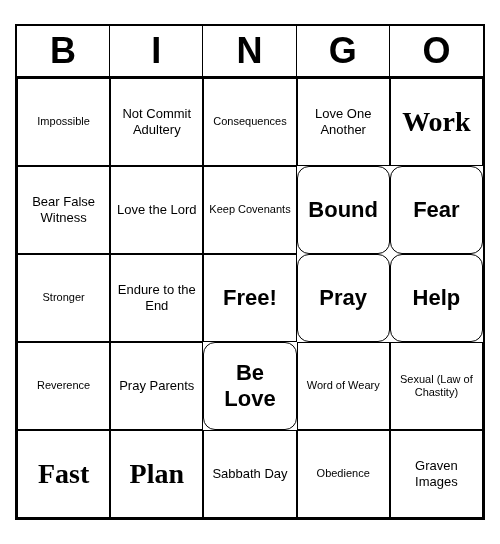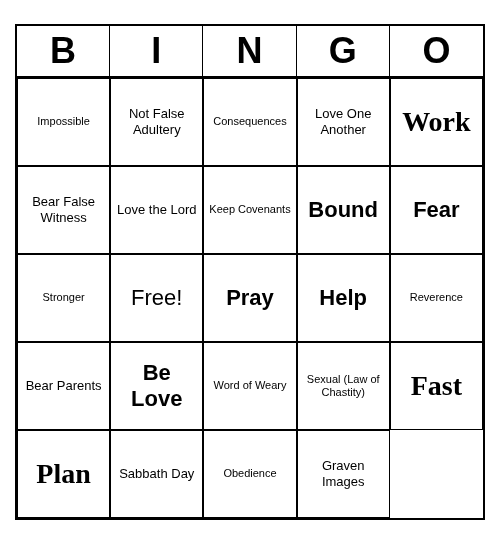--- a/index.html
+++ b/index.html
@@ -44,62 +44,64 @@
       text-align: center;
       padding: 4px;
       min-height: 88px;
       font-size: 13px;
       line-height: 1.2;
       word-break: break-word;
     }
     .bingo-cell.large {
       font-size: 22px;
       font-weight: bold;
+      border-radius: 12px;
     }
     .bingo-cell.xlarge {
       font-size: 28px;
       font-weight: bold;
       font-family: Liberation Serif, serif;
     }
     .bingo-cell.small {
       font-size: 11px;
     }
     .bingo-cell.free {
       font-size: 22px;
-      font-weight: normal;
+      font-weight: bold;
     }
   </style>
 </head>
 <body>
 
 <div class="bingo-card">
   <div class="bingo-header">
   <div class="bingo-header-cell">B</div>
       <div class="bingo-header-cell">I</div>
       <div class="bingo-header-cell">N</div>
       <div class="bingo-header-cell">G</div>
       <div class="bingo-header-cell">O</div>
     </div>
   <div class="bingo-grid">
   <div class="bingo-cell small">Impossible</div>
-      <div class="bingo-cell">Not False Adultery</div>
+      <div class="bingo-cell">Not Commit Adultery</div>
       <div class="bingo-cell small">Consequences</div>
       <div class="bingo-cell">Love One Another</div>
       <div class="bingo-cell xlarge">Work</div>
       <div class="bingo-cell">Bear False Witness</div>
       <div class="bingo-cell">Love the Lord</div>
       <div class="bingo-cell small">Keep Covenants</div>
       <div class="bingo-cell large">Bound</div>
       <div class="bingo-cell large">Fear</div>
       <div class="bingo-cell small">Stronger</div>
+      <div class="bingo-cell">Endure to the End</div>
       <div class="bingo-cell free">Free!</div>
       <div class="bingo-cell large">Pray</div>
       <div class="bingo-cell large">Help</div>
       <div class="bingo-cell small">Reverence</div>
-      <div class="bingo-cell">Bear Parents</div>
+      <div class="bingo-cell">Pray Parents</div>
       <div class="bingo-cell large">Be Love</div>
       <div class="bingo-cell small">Word of Weary</div>
       <div class="bingo-cell small">Sexual (Law of Chastity)</div>
       <div class="bingo-cell xlarge">Fast</div>
       <div class="bingo-cell xlarge">Plan</div>
       <div class="bingo-cell">Sabbath Day</div>
       <div class="bingo-cell small">Obedience</div>
       <div class="bingo-cell">Graven Images</div>
     </div>
 </div>

